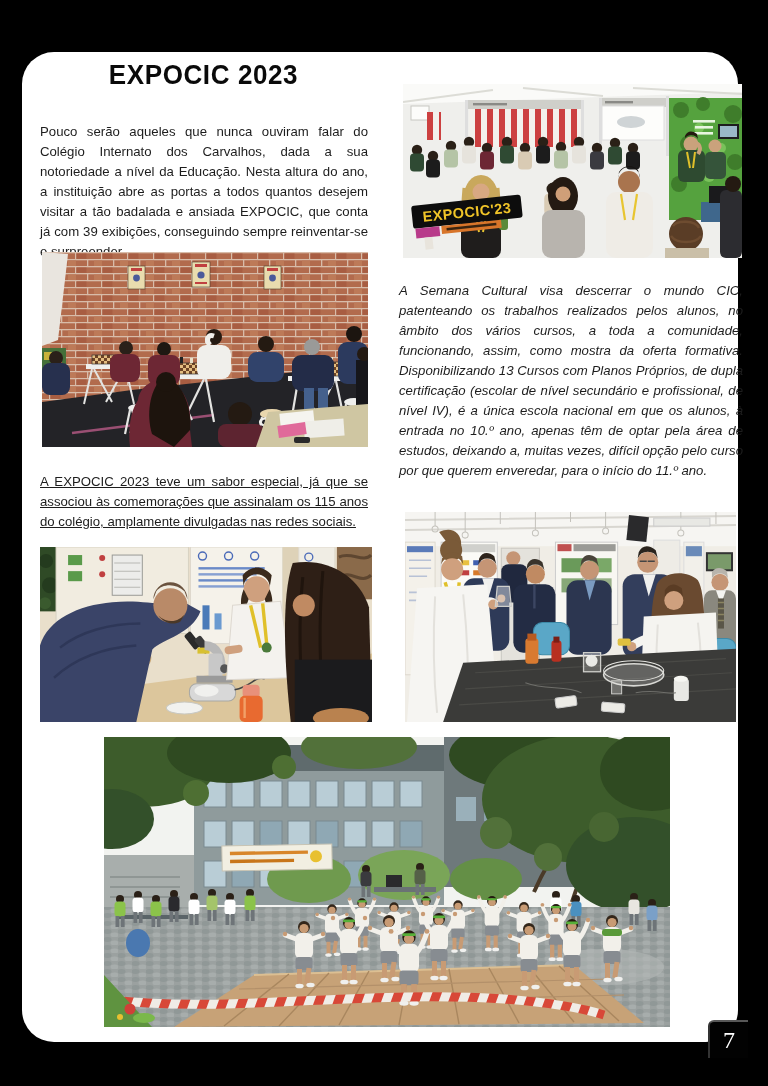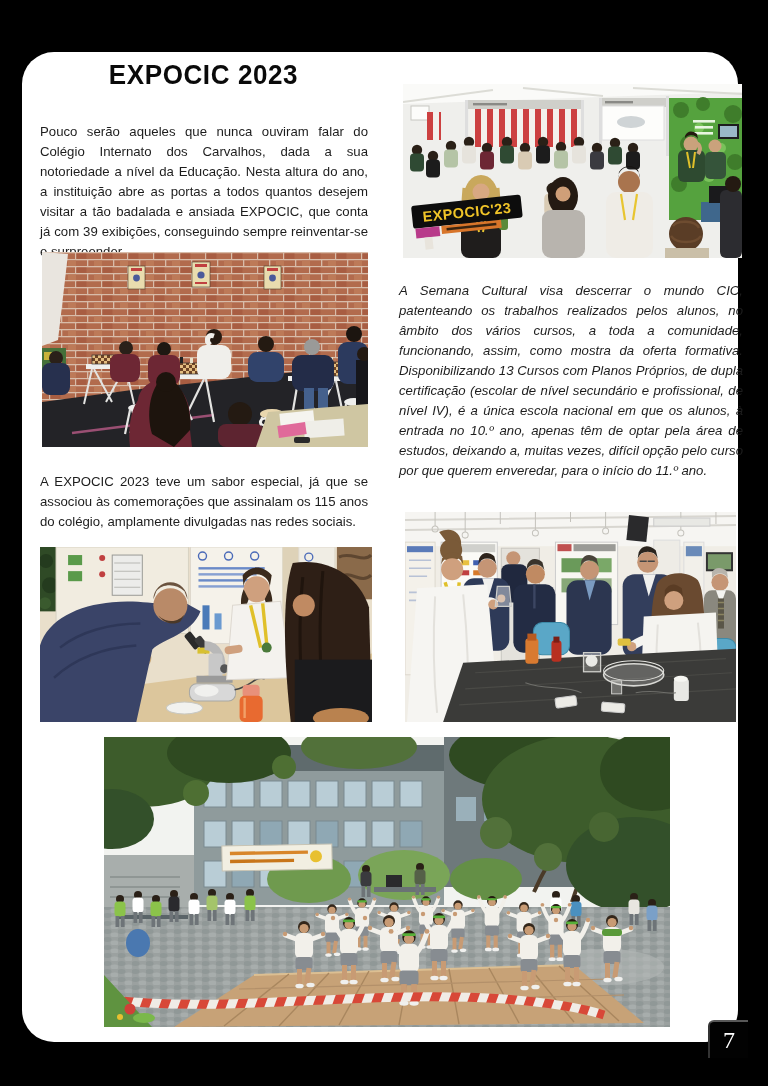--- a/index.html
+++ b/index.html
@@ -14,21 +14,21 @@
   .article-title{
     position:absolute;left:18px;top:8px;width:327px;height:34px;
     text-align:center;font-weight:900;font-size:26px;letter-spacing:.6px;
     color:#0a0a0a;transform:scaleY(1.06);
   }
   .body-text{
     position:absolute;text-align:justify;color:#1d1d1d;
     font-size:13.2px;line-height:20px;
   }
   .p-left1{left:18px;top:57px;width:328px;}
-  .p-left2{left:18px;top:407px;width:328px;}
+  .p-left2{left:18px;top:407px;width:328px;text-decoration:underline;}
   .p-right1{left:377px;top:216px;width:344px;font-style:italic;}
   .photo{position:absolute;overflow:hidden;background:#ddd;}
   .photo svg{display:block;width:100%;height:100%;}
   .ph-chess{left:20px;top:200px;width:326px;height:195px;}
   .ph-expo{left:381px;top:32px;width:339px;height:174px;}
   .ph-micro{left:18px;top:495px;width:332px;height:175px;}
   .ph-lab{left:383px;top:460px;width:331px;height:210px;}
   .ph-dance{left:82px;top:685px;width:566px;height:290px;}
   .pagenum-box{
     position:absolute;left:708px;top:1020px;width:38px;height:36px;

